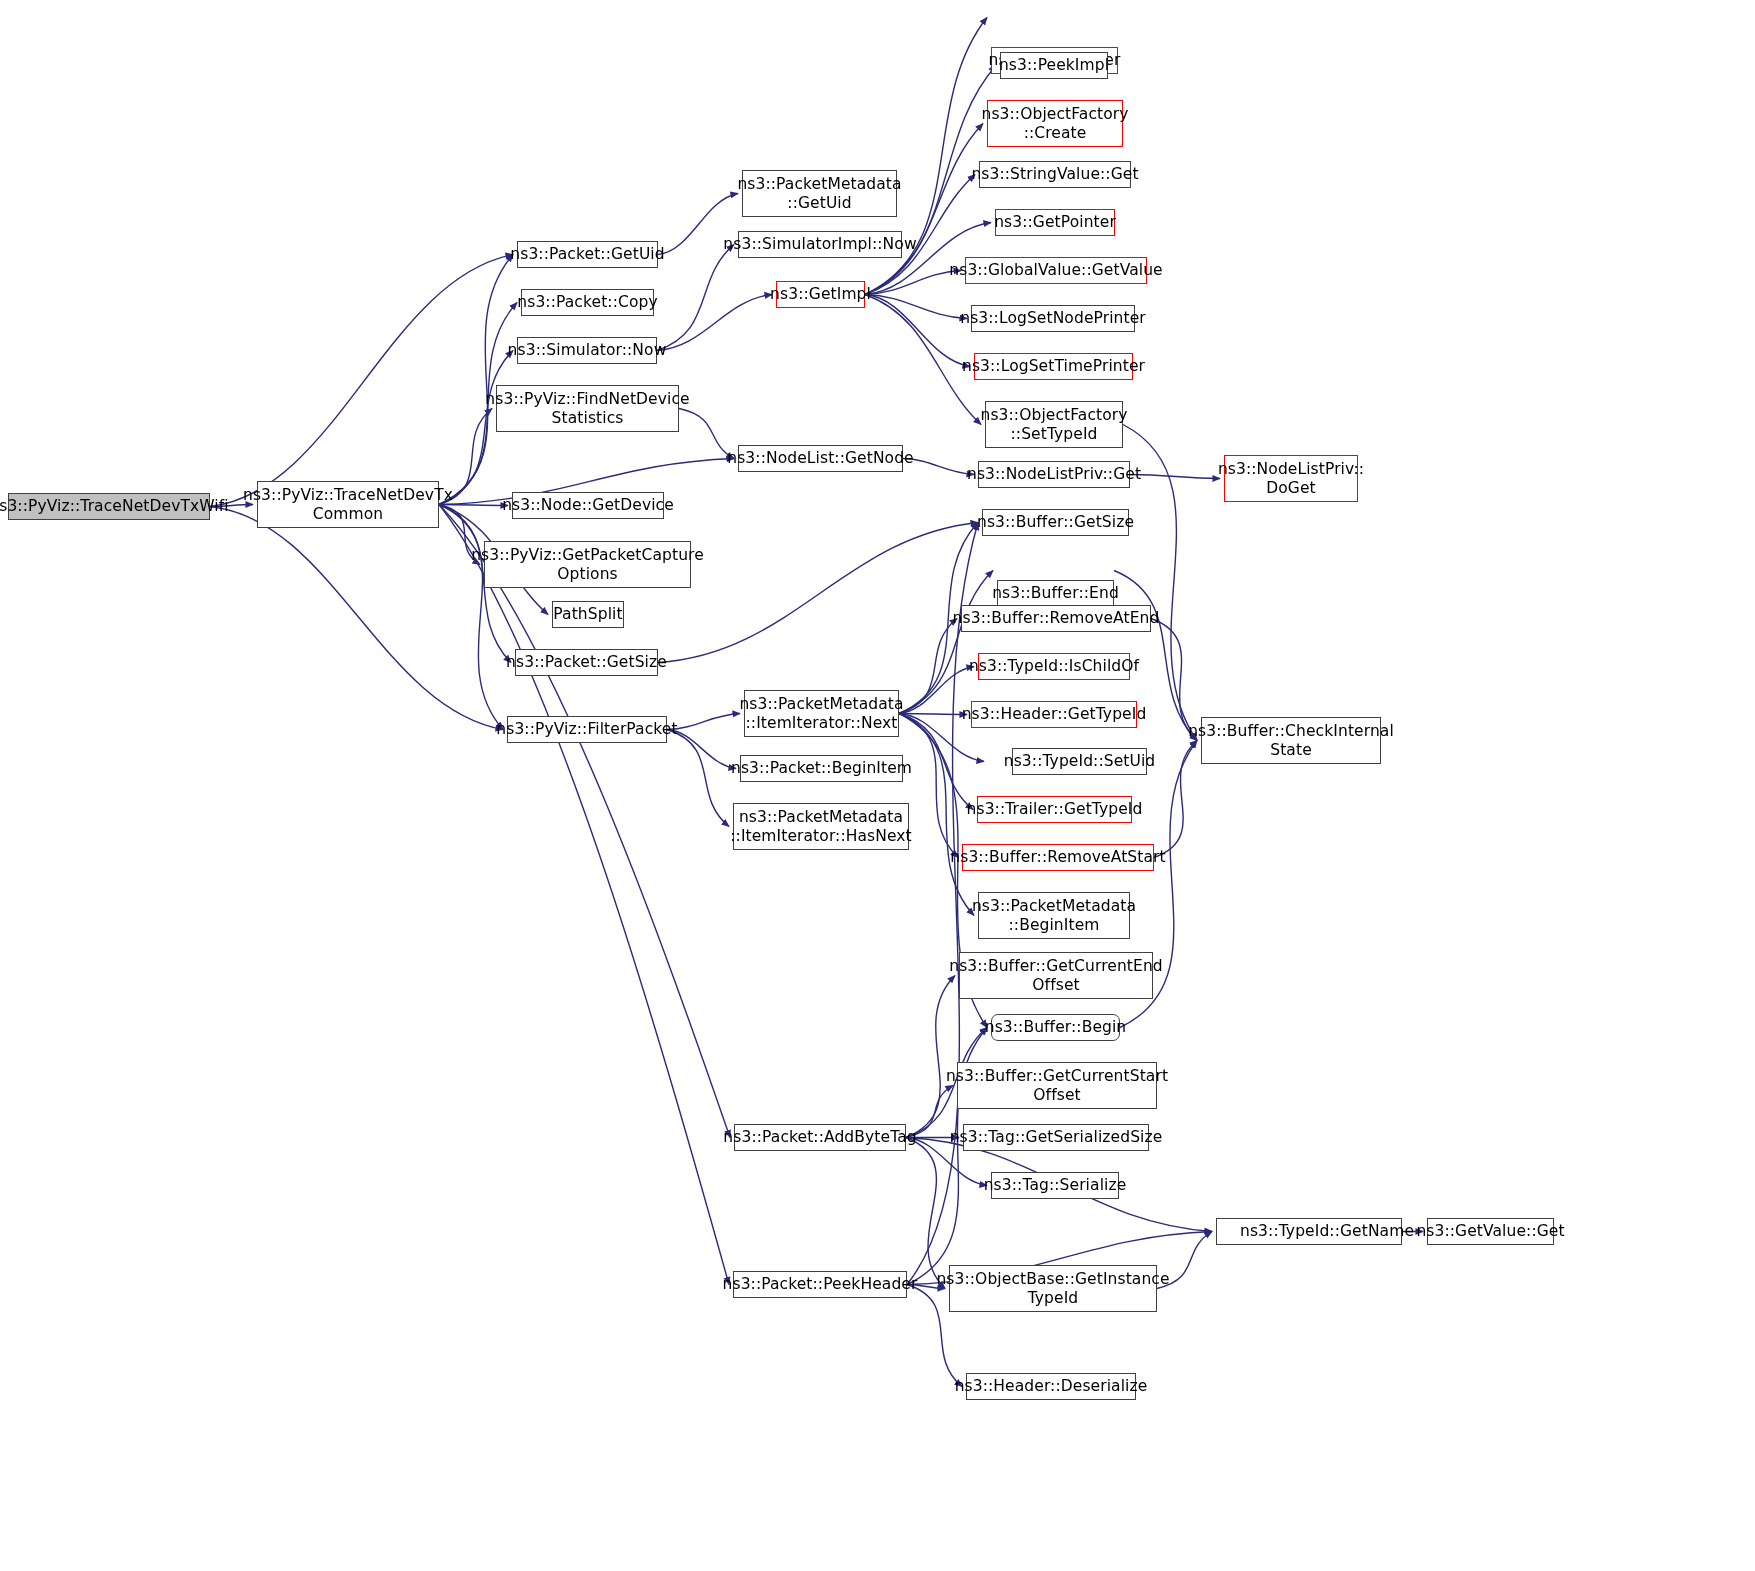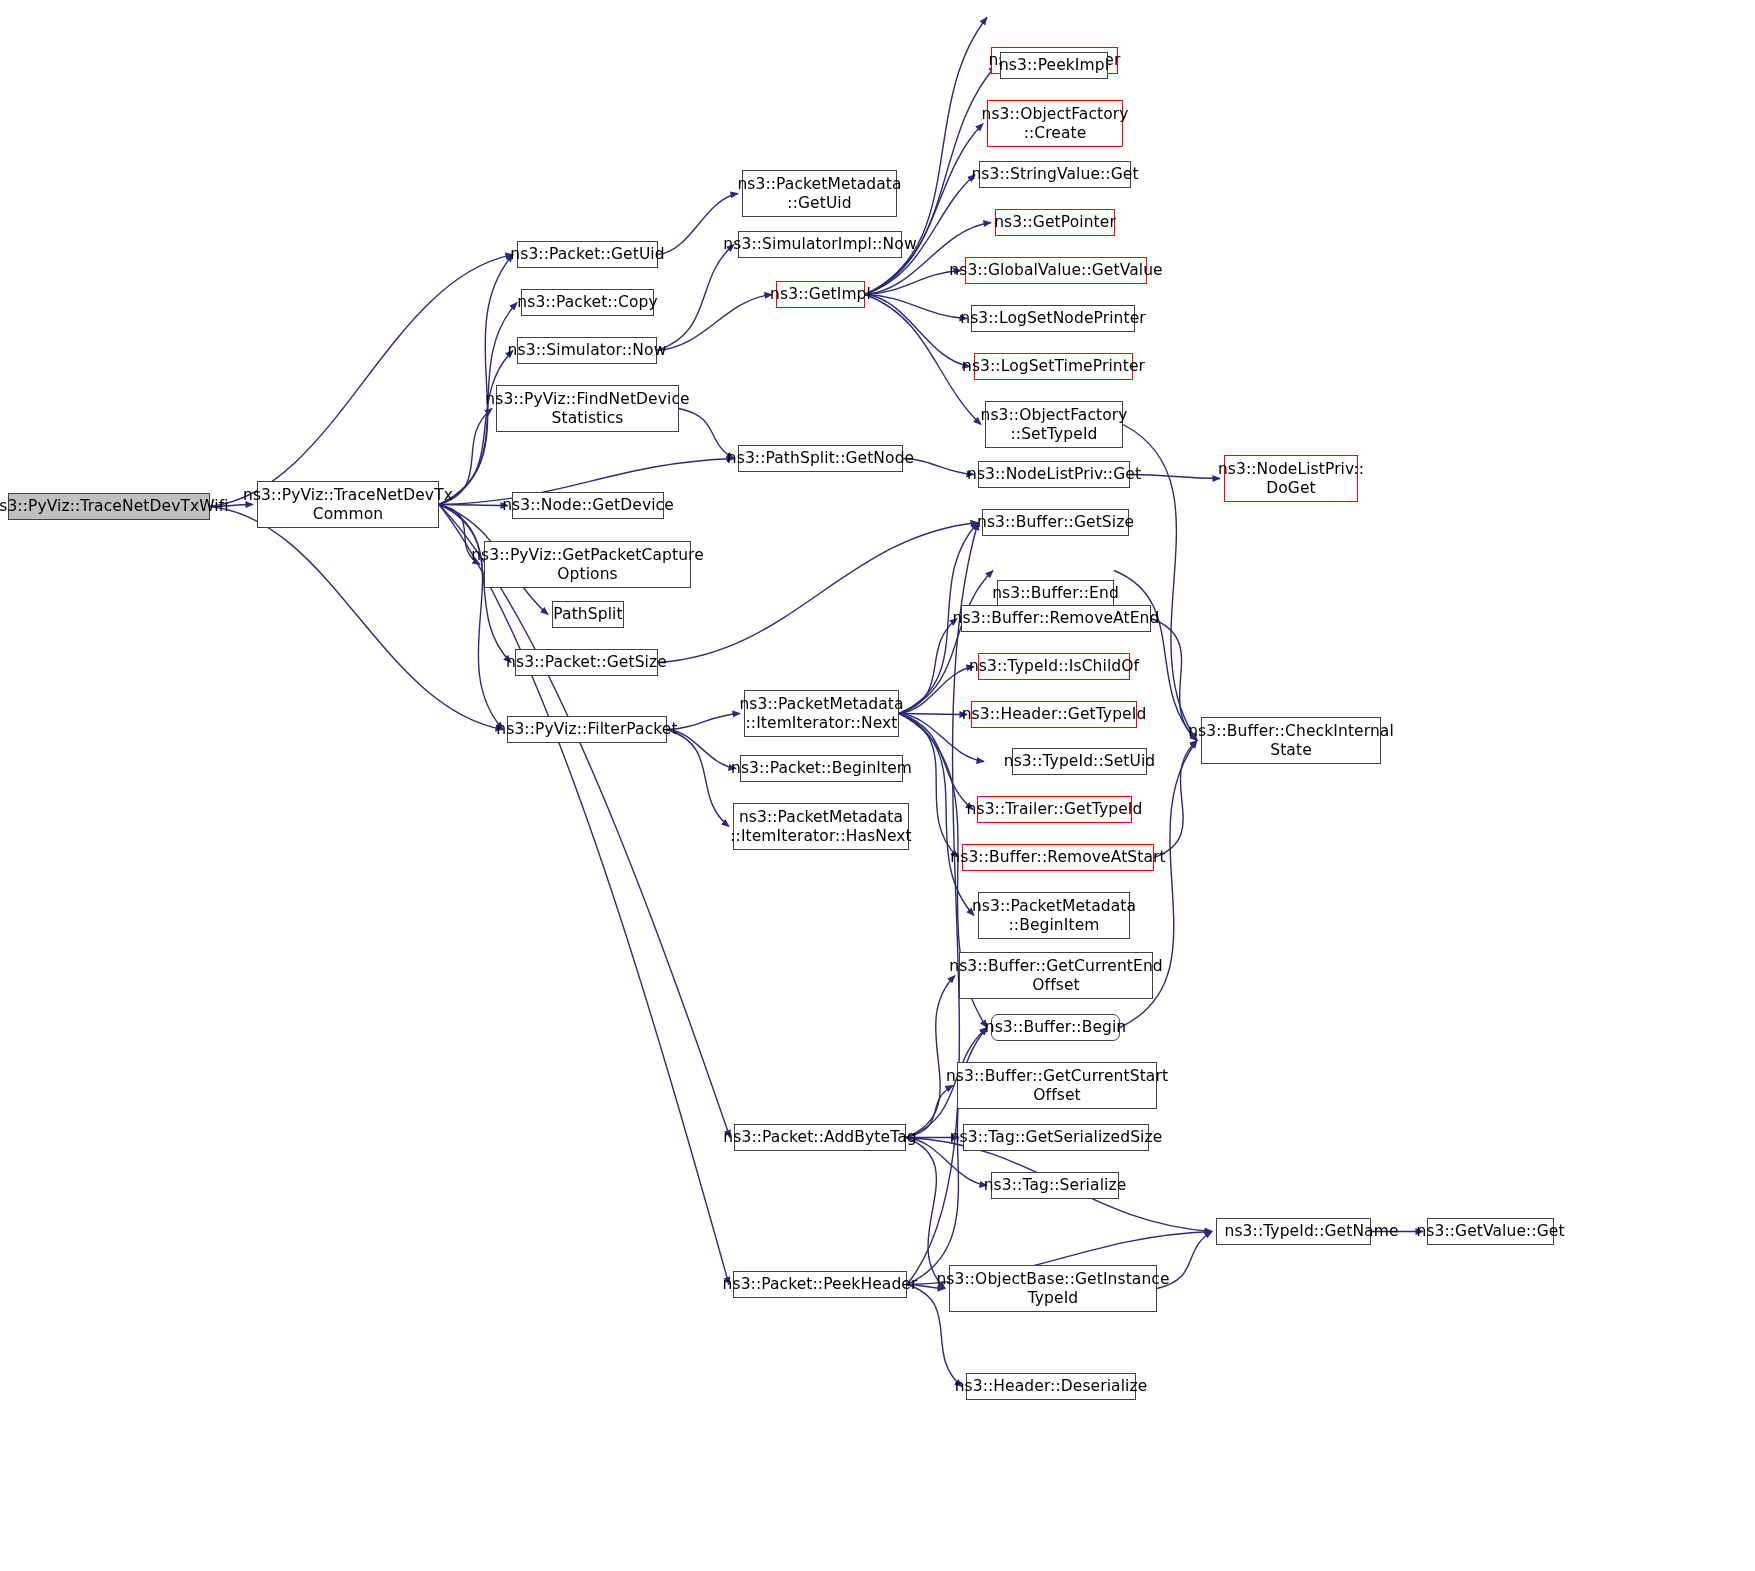--- a/index.html
+++ b/index.html
@@ -133,21 +133,21 @@
     <div class="node" style="left: 512px; top: 492px; width: 152px; height: 27px;">ns3::Node::GetDevice</div>
     <div class="node" style="left: 484px; top: 541px; width: 207px; height: 47px;">ns3::PyViz::GetPacketCapture
 Options</div>
     <div class="node" style="left: 552px; top: 601px; width: 72px; height: 27px;">PathSplit</div>
     <div class="node" style="left: 515px; top: 649px; width: 143px; height: 27px;">ns3::Packet::GetSize</div>
     <div class="node" style="left: 507px; top: 716px; width: 160px; height: 27px;">ns3::PyViz::FilterPacket</div>
     <div class="node" style="left: 742px; top: 170px; width: 155px; height: 47px;">ns3::PacketMetadata
 ::GetUid</div>
     <div class="node" style="left: 738px; top: 231px; width: 164px; height: 27px;">ns3::SimulatorImpl::Now</div>
     <div class="node red" style="left: 776px; top: 281px; width: 89px; height: 27px;">ns3::GetImpl</div>
-    <div class="node" style="left: 738px; top: 445px; width: 165px; height: 27px;">ns3::PathSplit::GetNode</div>
+    <div class="node" style="left: 738px; top: 445px; width: 165px; height: 27px;">ns3::NodeList::GetNode</div>
     <div class="node red" style="left: 991px; top: 4px; width: 127px; height: 27px; margin-top: 43px;">ns3::NodePrinter</div>
     <div class="node" style="left: 1000px; top: 52px; width: 108px; height: 27px;">ns3::PeekImpl</div>
     <div class="node red" style="left: 987px; top: 100px; width: 136px; height: 47px;">ns3::ObjectFactory
 ::Create</div>
     <div class="node" style="left: 979px; top: 161px; width: 152px; height: 27px;">ns3::StringValue::Get</div>
     <div class="node red" style="left: 995px; top: 209px; width: 120px; height: 27px;">ns3::GetPointer</div>
     <div class="node red" style="left: 965px; top: 257px; width: 182px; height: 27px;">ns3::GlobalValue::GetValue</div>
     <div class="node" style="left: 971px; top: 305px; width: 164px; height: 27px;">ns3::LogSetNodePrinter</div>
     <div class="node red" style="left: 974px; top: 353px; width: 159px; height: 27px;">ns3::LogSetTimePrinter</div>
     <div class="node" style="left: 985px; top: 401px; width: 138px; height: 47px;">ns3::ObjectFactory
@@ -177,15 +177,15 @@
     <div class="node" style="left: 740px; top: 755px; width: 163px; height: 27px;">ns3::Packet::BeginItem</div>
     <div class="node" style="left: 733px; top: 803px; width: 176px; height: 47px;">ns3::PacketMetadata
 ::ItemIterator::HasNext</div>
     <div class="node" style="left: 734px; top: 1124px; width: 172px; height: 27px;">ns3::Packet::AddByteTag</div>
     <div class="node" style="left: 733px; top: 1271px; width: 174px; height: 27px;">ns3::Packet::PeekHeader</div>
     <div class="node" style="left: 949px; top: 1265px; width: 208px; height: 47px;">ns3::ObjectBase::GetInstance
 TypeId</div>
     <div class="node" style="left: 966px; top: 1373px; width: 170px; height: 27px;">ns3::Header::Deserialize</div>
     <div class="node" style="left: 1201px; top: 717px; width: 180px; height: 47px;">ns3::Buffer::CheckInternal
 State</div>
-    <div class="node" style="left: 1216px; top: 1218px; width: 155px; height: 27px; padding-left: 40px;">ns3::TypeId::GetName</div>
+    <div class="node" style="left: 1216px; top: 1218px; width: 186px; height: 27px; padding-left: 40px;">ns3::TypeId::GetName</div>
     <div class="node" style="left: 1427px; top: 1218px; width: 127px; height: 27px;">ns3::GetValue::Get</div>
   </div>
 
 </body></html>

